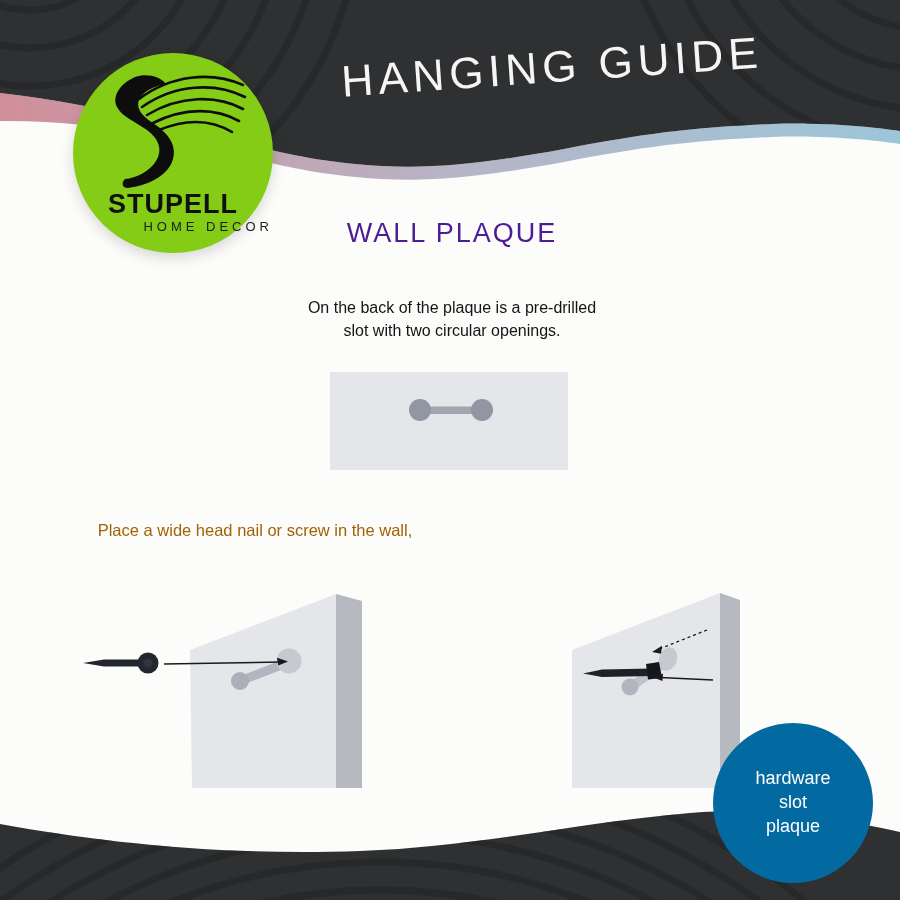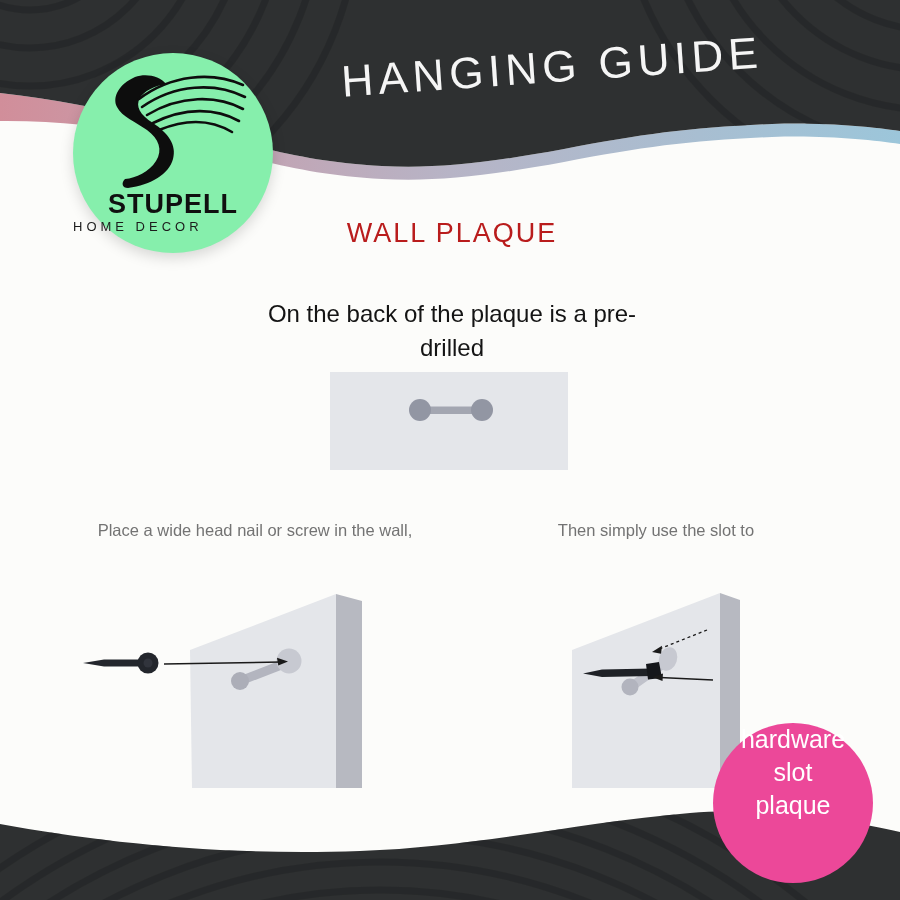--- a/index.html
+++ b/index.html
@@ -13,57 +13,57 @@
   .main-title {
     position:absolute; left:327px; top:42px; width:450px;
     text-align:center; color:#f5f5f5;
     font-size:44px; font-weight:400; letter-spacing:5px;
     transform:rotate(-4deg);
     white-space:nowrap;
   }
 
   .logo-circle {
     position:absolute; left:73px; top:53px; width:200px; height:200px;
-    background:#86efac; border-radius:50%;
+    background:#84cc16; border-radius:50%;
     box-shadow:0 5px 14px rgba(0,0,0,0.15);
   }
   .logo-swirl { position:absolute; left:22px; top:16px; }
   .brand-name {
     position:absolute; left:0; top:136px; width:200px; text-align:center;
     font-size:27px; font-weight:700; letter-spacing:1px; color:#101010;
   }
   .brand-tagline {
-    position:absolute; left:0; top:166px; width:200px; text-align:left;
+    position:absolute; left:0; top:166px; width:200px; text-align:right;
     font-size:13px; font-weight:400; letter-spacing:4px; color:#1c1c1c;
   }
 
   .product-heading {
     position:absolute; left:302px; top:218px; width:300px; text-align:center;
-    font-size:27px; font-weight:500; letter-spacing:2px; color:#b91c1c;
+    font-size:27px; font-weight:500; letter-spacing:2px; color:#4c1d95;
   }
   .intro-text {
     position:absolute; left:247px; top:297px; width:410px; text-align:center;
-    font-size:24px; line-height:1.42; font-weight:500; color:#141414;
+    font-size:16px; line-height:1.42; font-weight:500; color:#141414;
   }
   .step-text {
     position:absolute; width:320px; text-align:center;
-    font-size:16.5px; line-height:1.42; font-weight:500; color:#737373;
+    font-size:16.5px; line-height:1.42; font-weight:500; color:#a16207;
   }
   .step-left  { left:95px;  top:519px; }
   .step-right { left:496px; top:519px; }
 
   .plaque-back-svg { position:absolute; left:330px; top:372px; }
   .illus-left-svg  { position:absolute; left:60px;  top:585px; }
   .illus-right-svg { position:absolute; left:540px; top:585px; }
 
   .badge-circle {
     position:absolute; left:713px; top:723px; width:160px; height:160px;
-    border-radius:50%; background:#ec4899;
-    display:flex; flex-direction:column; align-items:center; 
-    color:#ffffff; font-size:25px; font-weight:500; line-height:1.32;
+    border-radius:50%; background:#0369a1;
+    display:flex; flex-direction:column; align-items:center; justify-content:center;
+    color:#ffffff; font-size:18px; font-weight:500; line-height:1.32;
     text-align:center;
   }
 </style>
 </head>
 <body>
 
 <div class="canvas">
 
   <svg class="bg-svg" width="900" height="900" viewBox="0 0 900 900">
     <defs>
@@ -124,36 +124,36 @@
         <path d="M64,61 C93,49 117,51 137,63"></path>
       </g>
     </svg>
     <div class="brand-name">STUPELL</div>
     <div class="brand-tagline">HOME DECOR</div>
   </div>
 
   <div class="product-heading">WALL PLAQUE</div>
   <div class="intro-text">
     <div>On the back of the plaque is a pre-drilled</div>
+    <div>slot with two circular openings.</div>
   </div>
 
   <svg class="plaque-back-svg" width="238" height="98" viewBox="0 0 238 98">
     <rect x="0" y="0" width="238" height="98" fill="#e4e6ea"></rect>
     <g>
       <rect x="90" y="34.5" width="62" height="7.5" rx="3.5" fill="#a3a6b1"></rect>
       <circle cx="90" cy="38" r="11" fill="#9296a3"></circle>
       <circle cx="152" cy="38" r="11" fill="#9296a3"></circle>
     </g>
   </svg>
 
   <div class="step-text step-left">
     <div>Place a wide head nail or screw in the wall,</div>
   </div>
   <div class="step-text step-right">
-    <div>Then simply use the slot to</div>
   </div>
 
   <svg class="illus-left-svg" width="320" height="215" viewBox="0 0 320 215">
     <polygon points="130,65 276,9 276,203 132,203" fill="#e4e6ea"></polygon>
     <polygon points="276,9 302,16 302,203 276,203" fill="#b7b9c1"></polygon>
     <g>
       <line x1="180" y1="96" x2="229" y2="77" stroke="#b3b5bf" stroke-width="9"></line>
       <circle cx="180" cy="96" r="9" fill="#acaeb8"></circle>
       <circle cx="229" cy="76" r="12.5" fill="#c7c9d1"></circle>
     </g>

